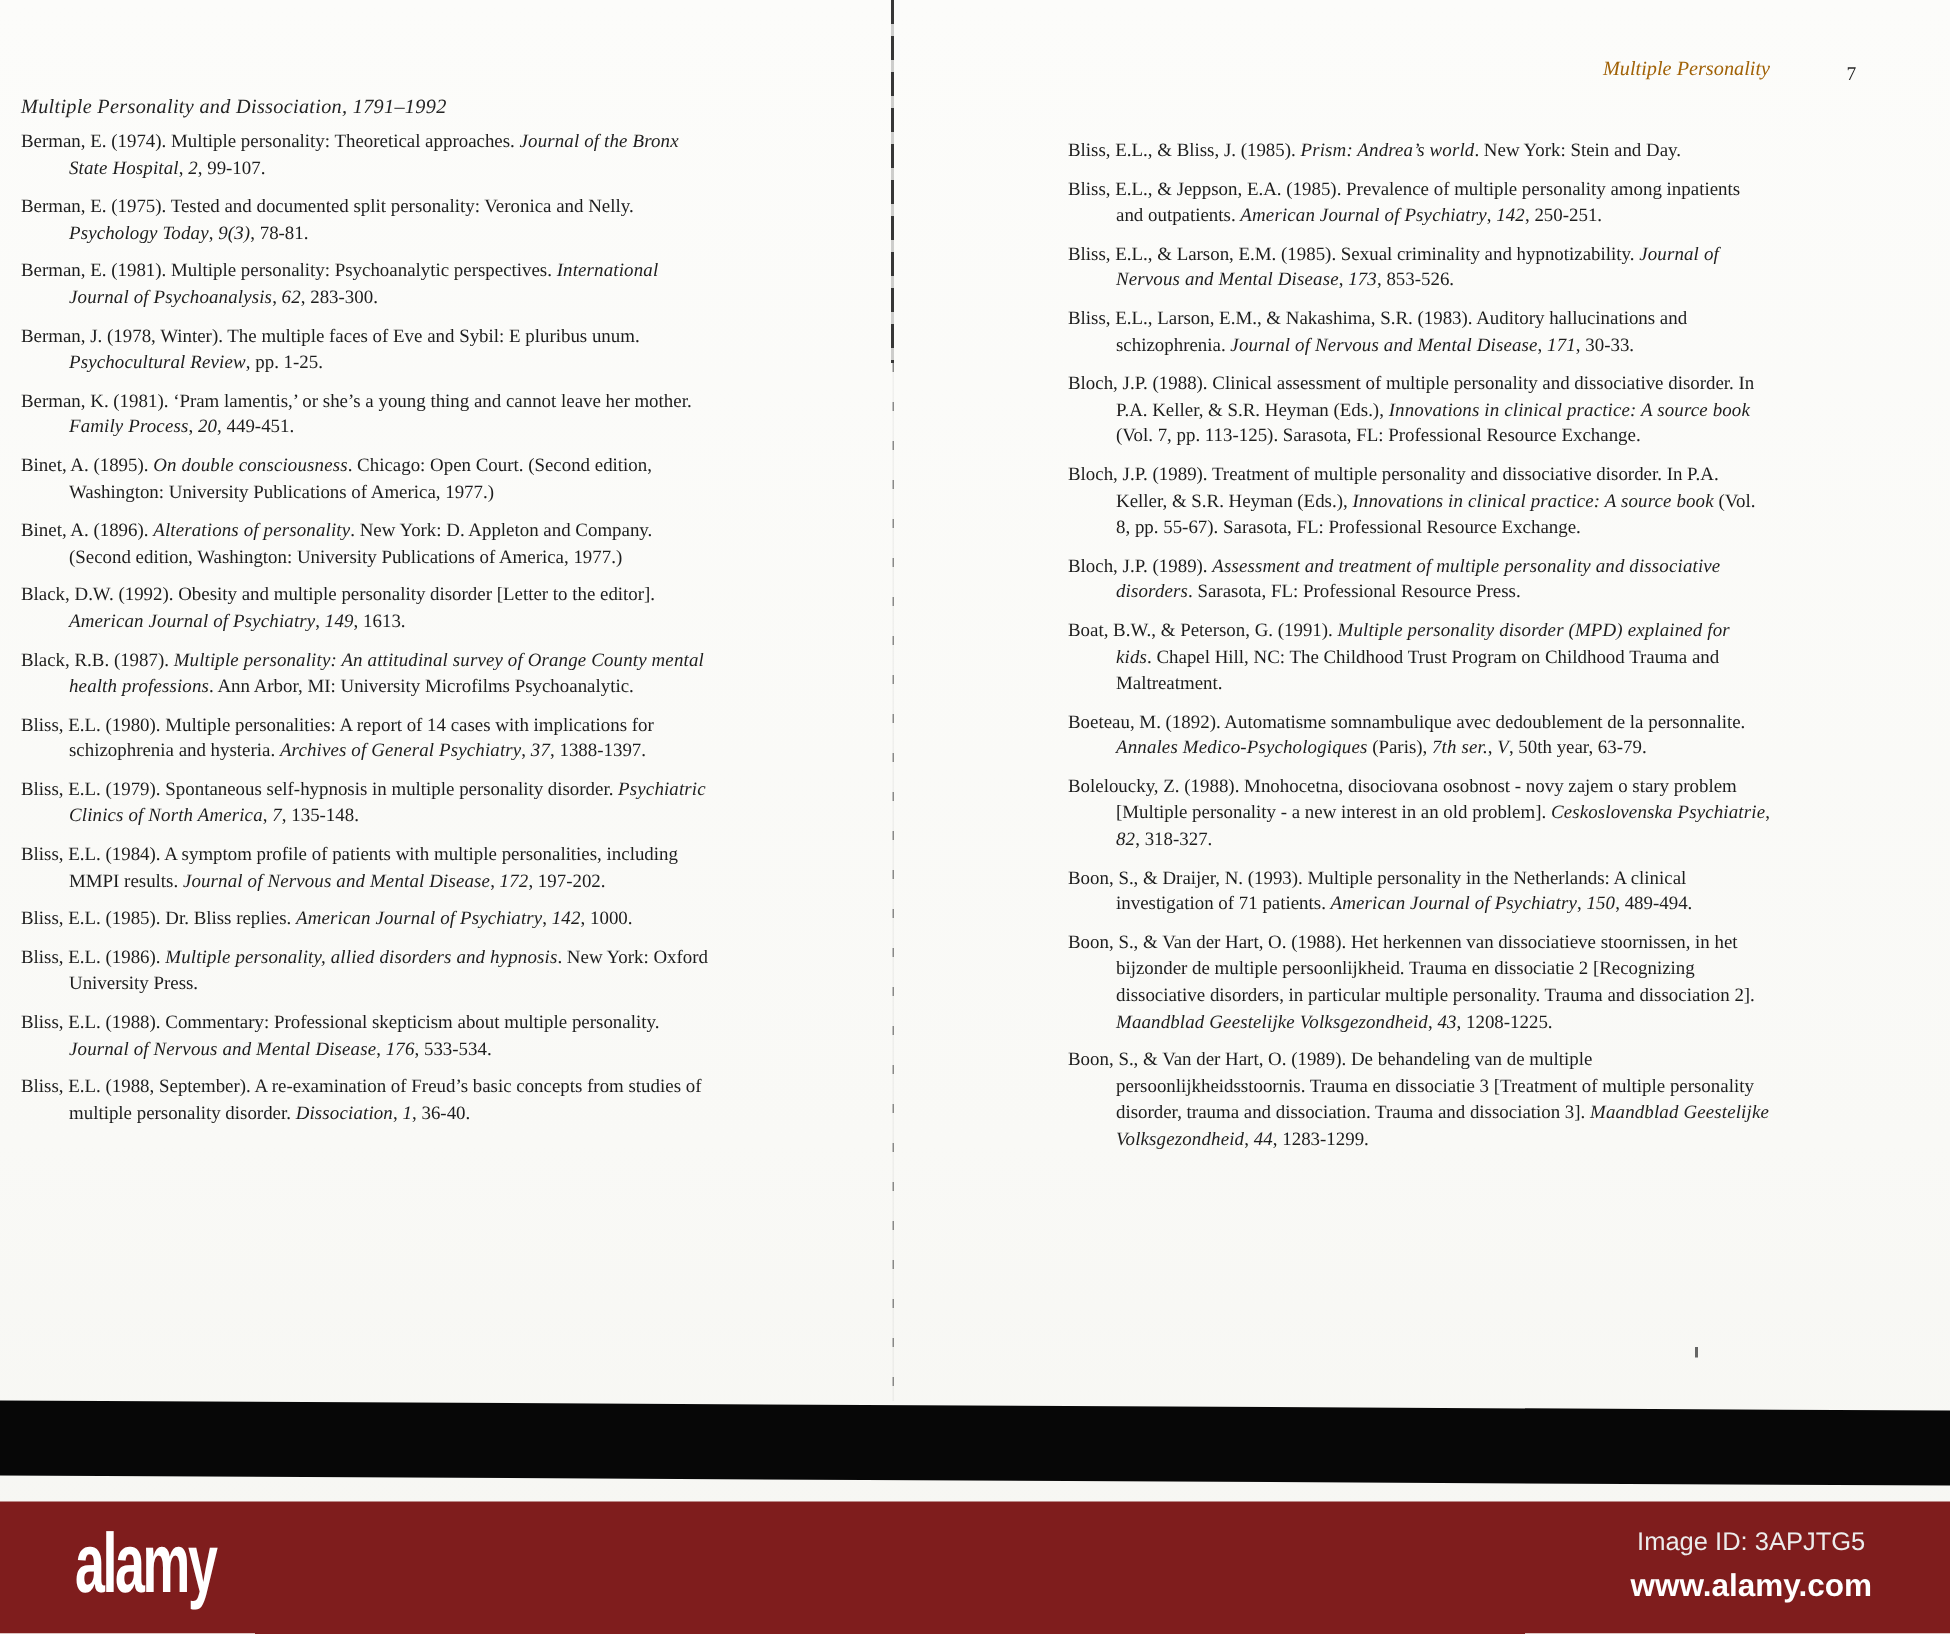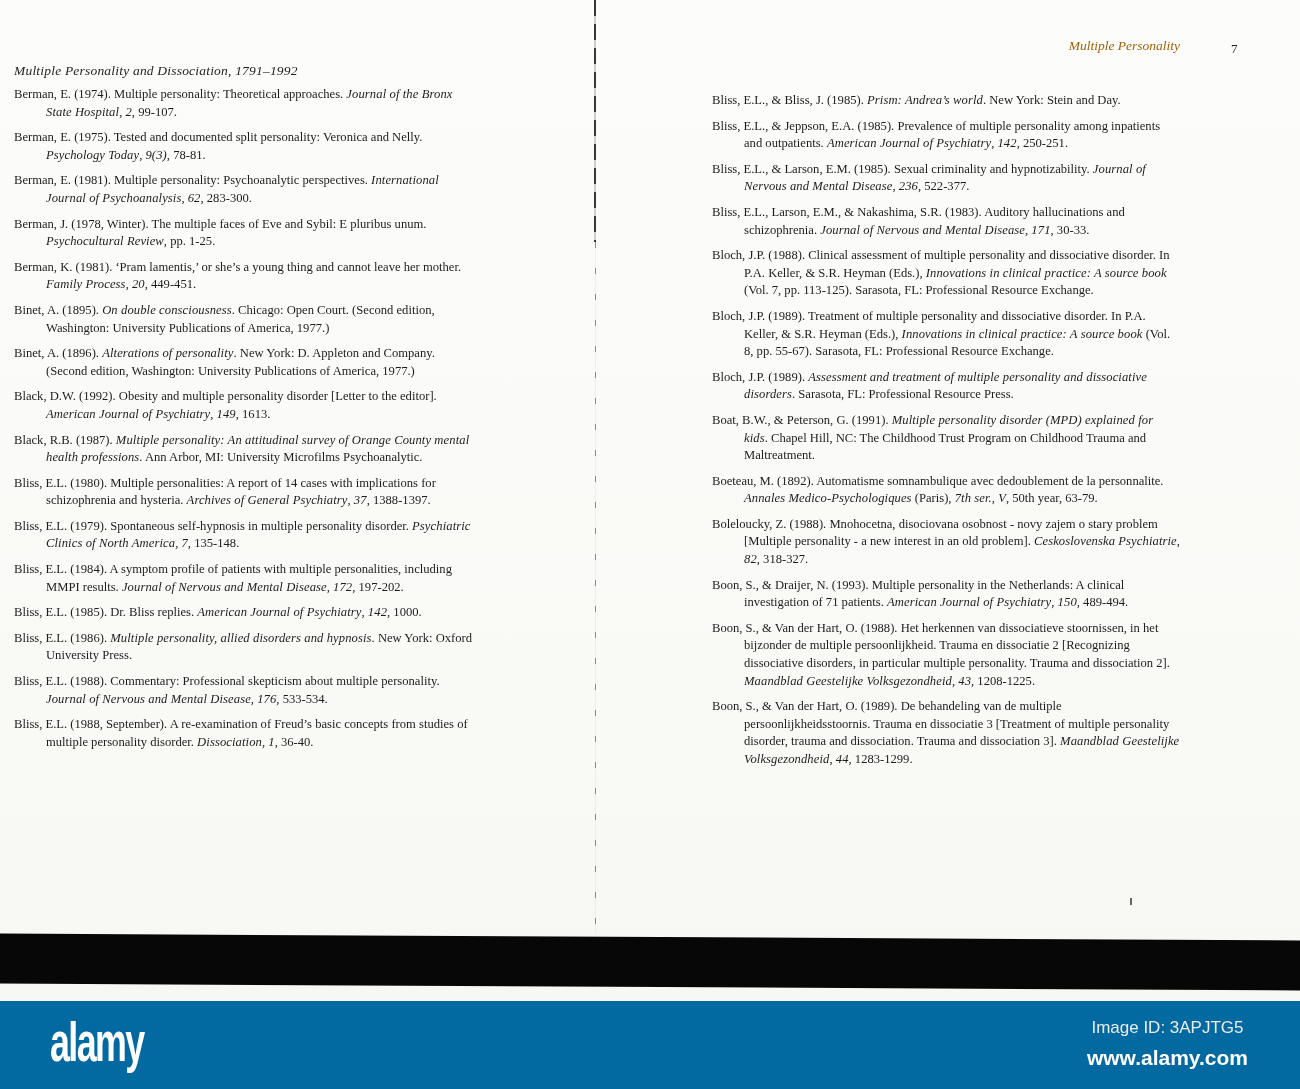--- a/index.html
+++ b/index.html
@@ -55,21 +55,21 @@
   }
   
   .scan-bar {
     position: absolute; left: -10px; top: 937px; width: 1320px; height: 50px;
     background: #070707;
     transform: rotate(0.3deg);
   }
   
   .alamy-bar {
     position: absolute; left: 0; top: 1001px; width: 1300px; height: 88px;
-    background: #0369a1;
+    background: #7f1d1d;
     font-family: "Liberation Sans", sans-serif;
   }
   .alamy-logo {
     position: absolute; left: 50px; top: 13px;
     color: #fff; font-weight: bold; font-size: 56px; line-height: 56px;
     letter-spacing: -2.5px;
     transform: scaleX(0.64); transform-origin: left center;
   }
   .alamy-meta { position: absolute; right: 52px; top: 17px; text-align: center; }
   .alamy-id   { font-size: 17px; color: #ececec; }
@@ -105,21 +105,21 @@
     <p class="ref"><span>Bliss, E.L. (1984). A symptom profile of patients with multiple personalities, including MMPI results. </span><i>Journal of Nervous and Mental Disease</i><span>, </span><i>172</i><span>, 197-202.</span></p>
     <p class="ref"><span>Bliss, E.L. (1985). Dr. Bliss replies. </span><i>American Journal of Psychiatry</i><span>, </span><i>142</i><span>, 1000.</span></p>
     <p class="ref"><span>Bliss, E.L. (1986). </span><i>Multiple personality, allied disorders and hypnosis</i><span>. New York: Oxford University Press.</span></p>
     <p class="ref"><span>Bliss, E.L. (1988). Commentary: Professional skepticism about multiple personality. </span><i>Journal of Nervous and Mental Disease</i><span>, </span><i>176</i><span>, 533-534.</span></p>
     <p class="ref"><span>Bliss, E.L. (1988, September). A re-examination of Freud’s basic concepts from studies of multiple personality disorder. </span><i>Dissociation</i><span>, </span><i>1</i><span>, 36-40.</span></p>
   </div>
 
 <div class="refs-column right">
     <p class="ref"><span>Bliss, E.L., &amp; Bliss, J. (1985). </span><i>Prism: Andrea’s world</i><span>. New York: Stein and Day.</span></p>
     <p class="ref"><span>Bliss, E.L., &amp; Jeppson, E.A. (1985). Prevalence of multiple personality among inpatients and outpatients. </span><i>American Journal of Psychiatry</i><span>, </span><i>142</i><span>, 250-251.</span></p>
-    <p class="ref"><span>Bliss, E.L., &amp; Larson, E.M. (1985). Sexual criminality and hypnotizability. </span><i>Journal of Nervous and Mental Disease</i><span>, </span><i>236</i><span>, 522-377.</span></p>
+    <p class="ref"><span>Bliss, E.L., &amp; Larson, E.M. (1985). Sexual criminality and hypnotizability. </span><i>Journal of Nervous and Mental Disease</i><span>, </span><i>173</i><span>, 853-526.</span></p>
     <p class="ref"><span>Bliss, E.L., Larson, E.M., &amp; Nakashima, S.R. (1983). Auditory hallucinations and schizophrenia. </span><i>Journal of Nervous and Mental Disease</i><span>, </span><i>171</i><span>, 30-33.</span></p>
     <p class="ref"><span>Bloch, J.P. (1988). Clinical assessment of multiple personality and dissociative disorder. In P.A. Keller, &amp; S.R. Heyman (Eds.), </span><i>Innovations in clinical practice: A source book</i><span> (Vol. 7, pp. 113-125). Sarasota, FL: Professional Resource Exchange.</span></p>
     <p class="ref"><span>Bloch, J.P. (1989). Treatment of multiple personality and dissociative disorder. In P.A. Keller, &amp; S.R. Heyman (Eds.), </span><i>Innovations in clinical practice: A source book</i><span> (Vol. 8, pp. 55-67). Sarasota, FL: Professional Resource Exchange.</span></p>
     <p class="ref"><span>Bloch, J.P. (1989). </span><i>Assessment and treatment of multiple personality and dissociative disorders</i><span>. Sarasota, FL: Professional Resource Press.</span></p>
     <p class="ref"><span>Boat, B.W., &amp; Peterson, G. (1991). </span><i>Multiple personality disorder (MPD) explained for kids</i><span>. Chapel Hill, NC: The Childhood Trust Program on Childhood Trauma and Maltreatment.</span></p>
     <p class="ref"><span>Boeteau, M. (1892). Automatisme somnambulique avec dedoublement de la personnalite. </span><i>Annales Medico-Psychologiques</i><span> (Paris), </span><i>7th ser.</i><span>, </span><i>V</i><span>, 50th year, 63-79.</span></p>
     <p class="ref"><span>Boleloucky, Z. (1988). Mnohocetna, disociovana osobnost - novy zajem o stary problem [Multiple personality - a new interest in an old problem]. </span><i>Ceskoslovenska Psychiatrie</i><span>, </span><i>82</i><span>, 318-327.</span></p>
     <p class="ref"><span>Boon, S., &amp; Draijer, N. (1993). Multiple personality in the Netherlands: A clinical investigation of 71 patients. </span><i>American Journal of Psychiatry</i><span>, </span><i>150</i><span>, 489-494.</span></p>
     <p class="ref"><span>Boon, S., &amp; Van der Hart, O. (1988). Het herkennen van dissociatieve stoornissen, in het bijzonder de multiple persoonlijkheid. Trauma en dissociatie 2 [Recognizing dissociative disorders, in particular multiple personality. Trauma and dissociation 2]. </span><i>Maandblad Geestelijke Volksgezondheid</i><span>, </span><i>43</i><span>, 1208-1225.</span></p>
     <p class="ref"><span>Boon, S., &amp; Van der Hart, O. (1989). De behandeling van de multiple persoonlijkheidsstoornis. Trauma en dissociatie 3 [Treatment of multiple personality disorder, trauma and dissociation. Trauma and dissociation 3]. </span><i>Maandblad Geestelijke Volksgezondheid</i><span>, </span><i>44</i><span>, 1283-1299.</span></p>

